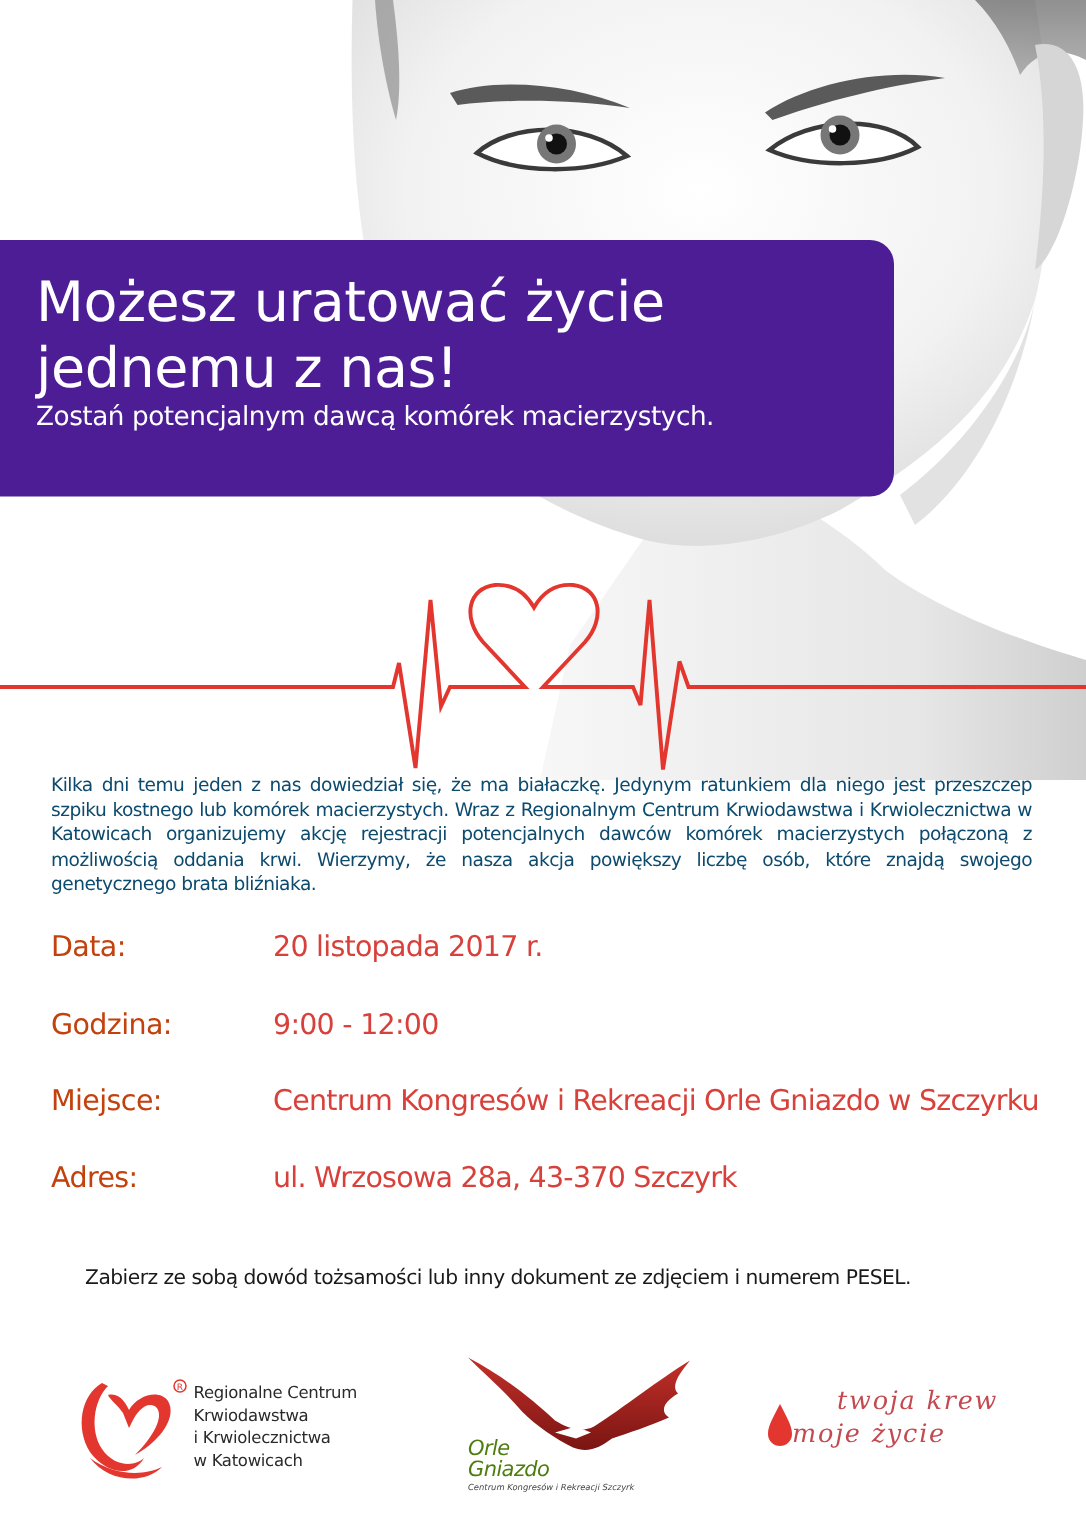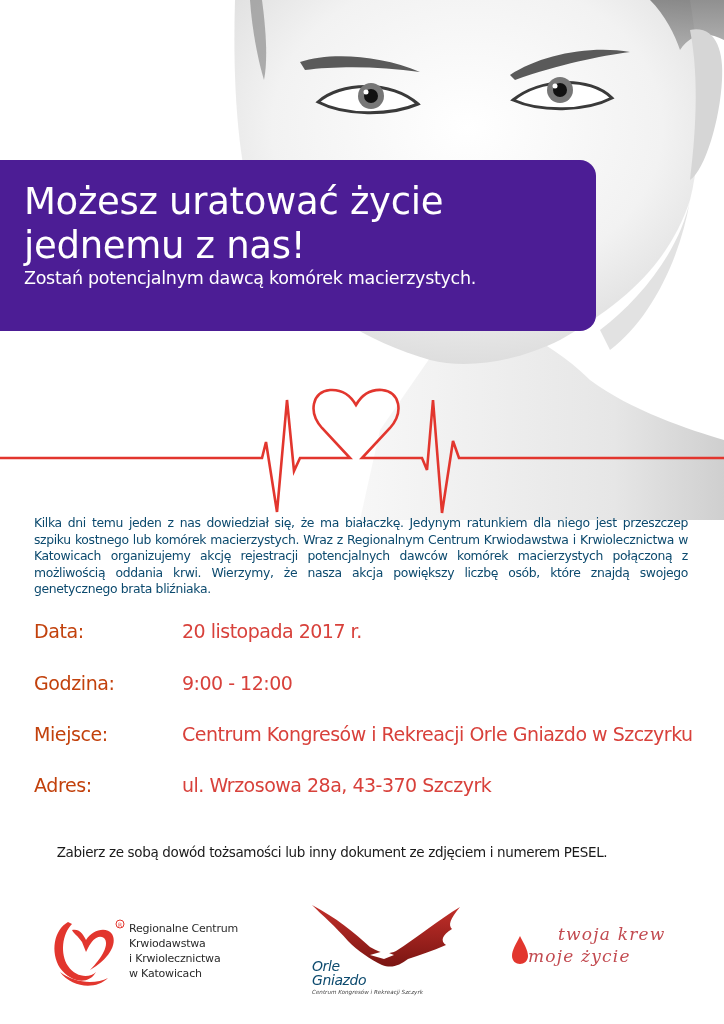--- a/index.html
+++ b/index.html
@@ -58,21 +58,21 @@
   .logo-rckik { position: absolute; left: 46px; top: 912px; width: 230px; height: 80px; }
   .logo-rckik svg { position: absolute; left: 0; top: 0; }
   .rckik-text {
     position: absolute; left: 83px; top: 9px; font-family: "DejaVu Sans", sans-serif;
     font-size: 11px; line-height: 15px; color: #2a2a2a; white-space: pre-line; letter-spacing: -0.2px;
   }
   .logo-orle { position: absolute; left: 300px; top: 895px; width: 170px; height: 120px; }
   .logo-orle svg { position: absolute; left: 0; top: 0; }
   .orle-name {
     position: absolute; left: 12px; top: 64px; font-family: "DejaVu Sans", sans-serif; font-style: italic;
-    font-size: 14px; line-height: 14px; color: #0c4a6e; white-space: pre-line; letter-spacing: -0.4px;
+    font-size: 14px; line-height: 14px; color: #4d7c0f; white-space: pre-line; letter-spacing: -0.4px;
   }
   .orle-sub {
     position: absolute; left: 12px; top: 94px; font-family: "DejaVu Sans", sans-serif; font-style: italic;
     font-size: 5.6px; color: #444; white-space: nowrap;
   }
   .logo-twoja { position: absolute; left: 510px; top: 920px; width: 180px; height: 60px; }
   .logo-twoja svg { position: absolute; left: 0; top: 0; }
   .twoja-line {
     position: absolute; font-family: "DejaVu Serif", serif; font-style: italic; font-size: 17px;
     color: #c24a50; white-space: nowrap; letter-spacing: 1.2px;

